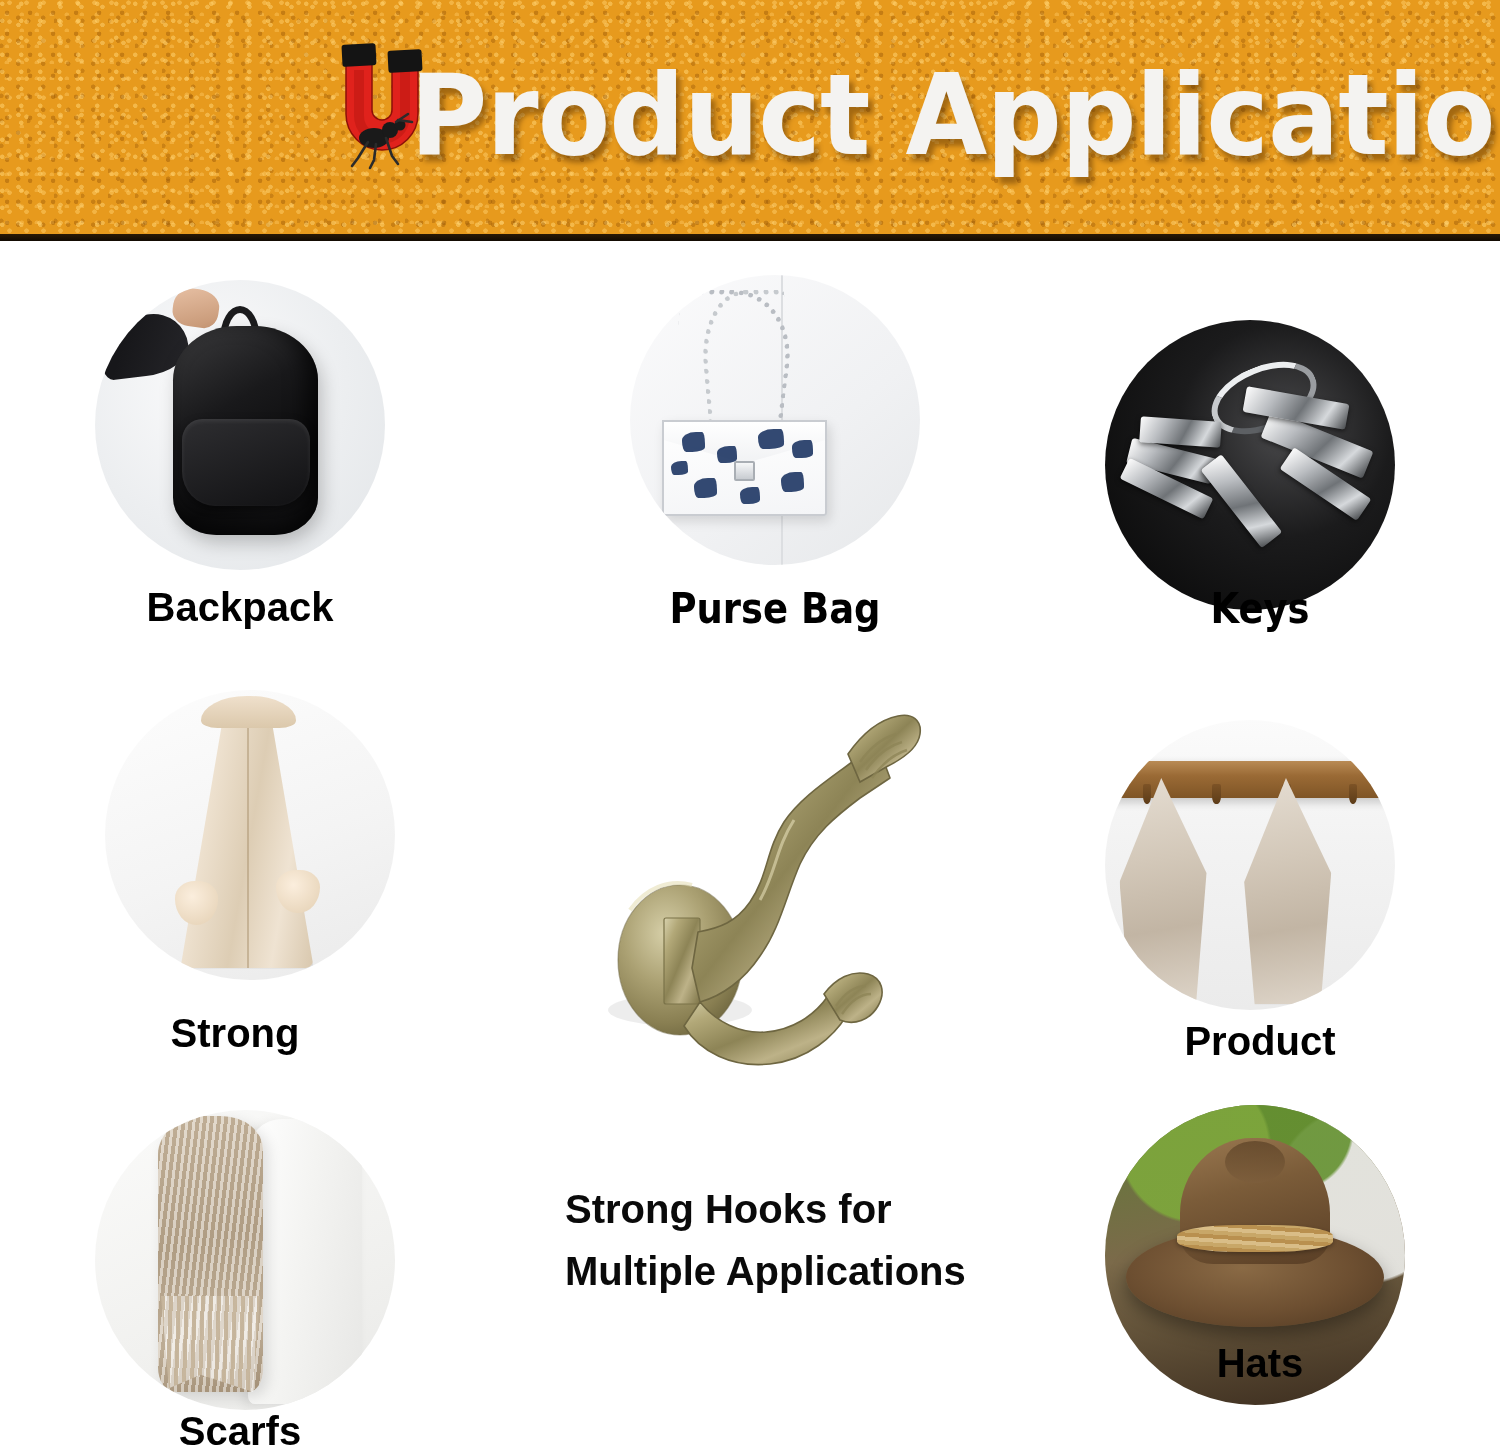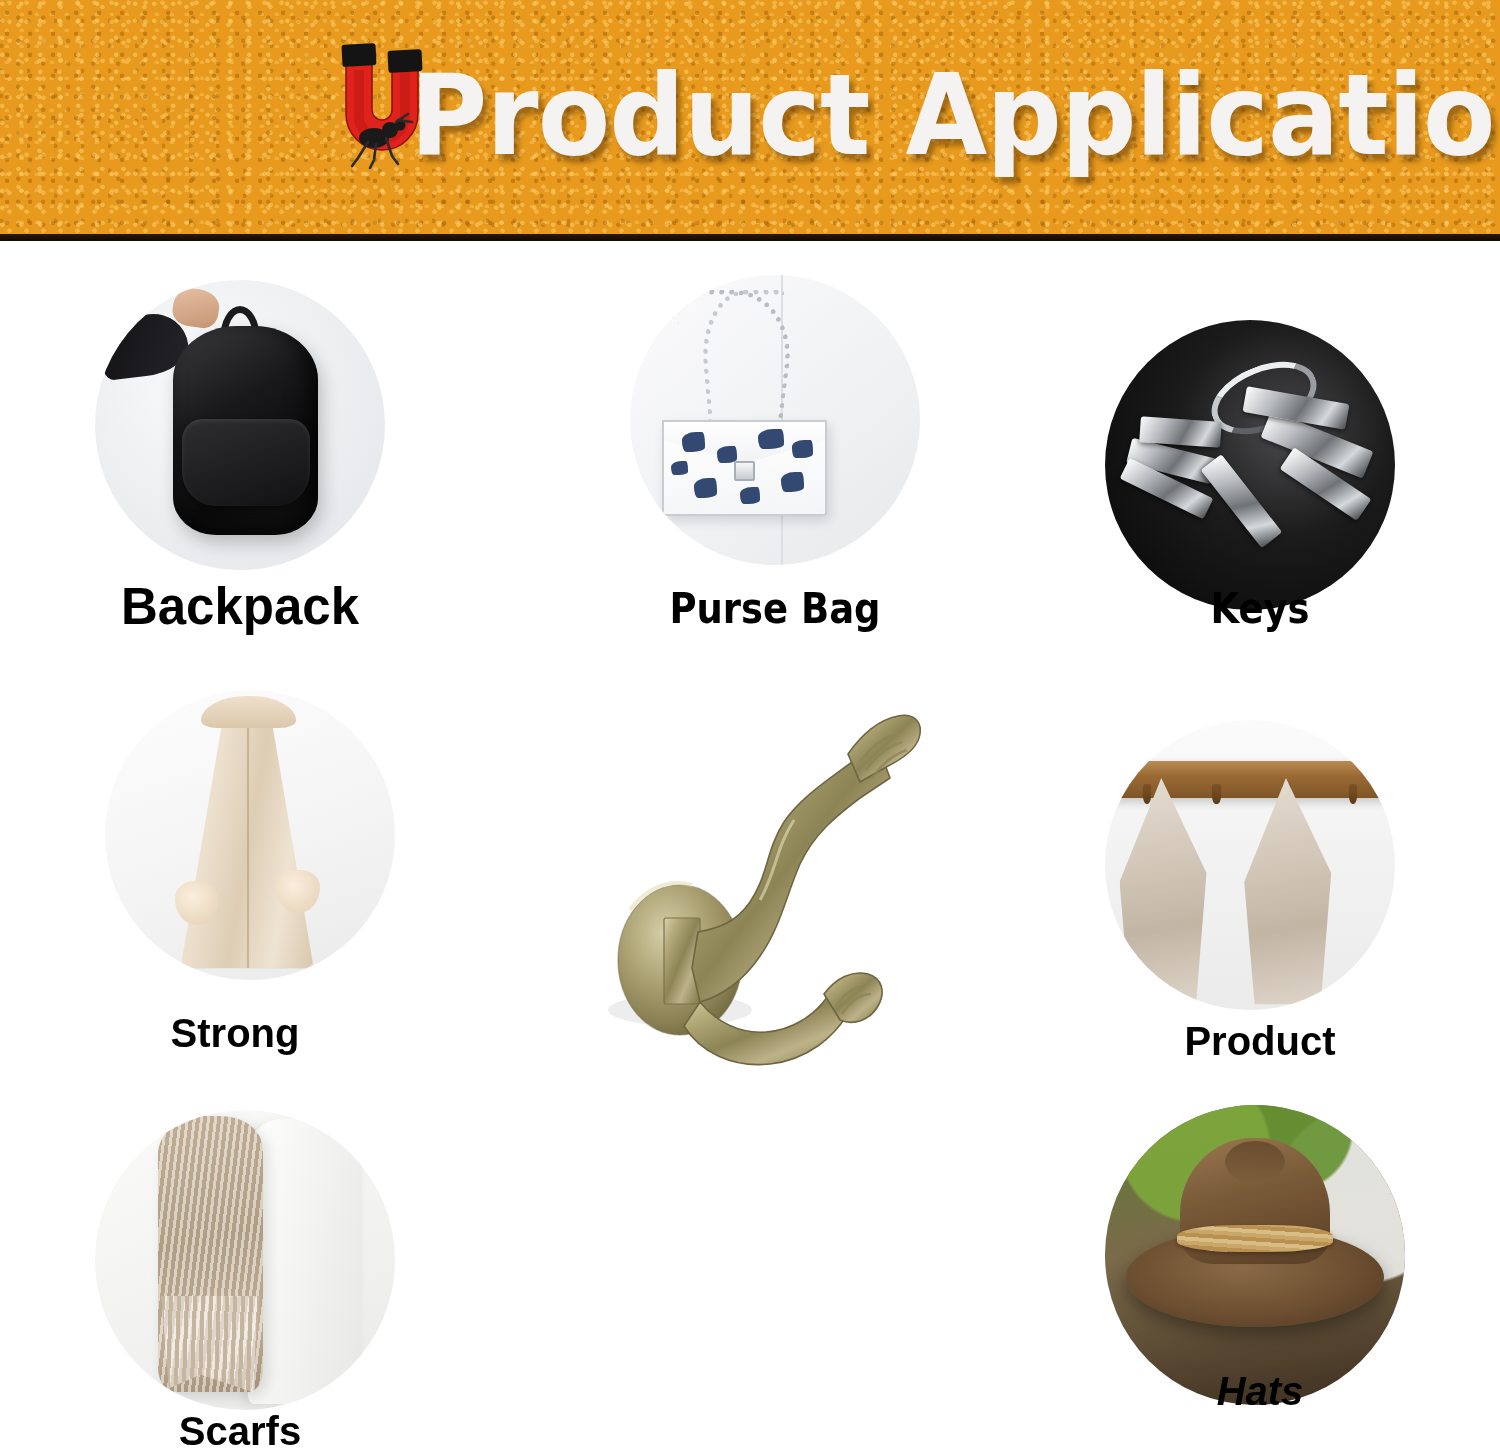--- a/index.html
+++ b/index.html
@@ -370,21 +370,21 @@
   <div class="tile">
     <div class="circle" style="left:95px; top:280px; width:290px; height:290px;">
       <div class="ph bp-bg">
         <div class="bp-arm"></div>
         <div class="bp-hand"></div>
         <div class="bp-handle"></div>
         <div class="bp-body"></div>
         <div class="bp-pocket"></div>
       </div>
     </div>
-    <div class="caption" style="left:90px; top:584px; width:300px; font-size:51px;text-align:center;">Backpack</div>
+    <div class="caption" style="left:90px; top:584px; width:300px; font-size:40px;text-align:center;">Backpack</div>
   </div>
 
   <div class="tile">
     <div class="circle" style="left:630px; top:275px; width:290px; height:290px;">
       <div class="ph pu-bg">
         <div class="pu-wallline"></div>
         <div class="pu-chain"></div>
         <div class="pu-chain2"></div>
         <div class="pu-body"></div>
         <div class="pu-flap"></div>
@@ -515,26 +515,30 @@
     <div class="circle" style="left:95px; top:1110px; width:300px; height:300px;">
       <div class="ph sc-bg">
         <div class="sc-white"></div>
         <div class="sc-knit"></div>
         <div class="sc-fringe"></div>
       </div>
     </div>
     <div class="caption" style="left:90px; top:1408px; width:300px; font-size:40px;">Scarfs</div>
   </div>
 
+  <div class="headline">
+    <div>Strong Hooks for</div>
+    <div>Multiple Applications</div>
+  </div>
 
   <div class="tile">
     <div class="circle" style="left:1105px; top:1105px; width:300px; height:300px;">
       <div class="ph ht-bg">
         <div class="ht-brim"></div>
         <div class="ht-crown"></div>
         <div class="ht-dent"></div>
         <div class="ht-band"></div>
       </div>
     </div>
-    <div class="caption" style="left:1110px; top:1368px; width:300px; font-size:40px;font-style:italic;">Hats</div>
+    <div class="caption" style="left:1110px; top:1340px; width:300px; font-size:40px;">Hats</div>
   </div>
 
 </div>
 
 </body></html>

